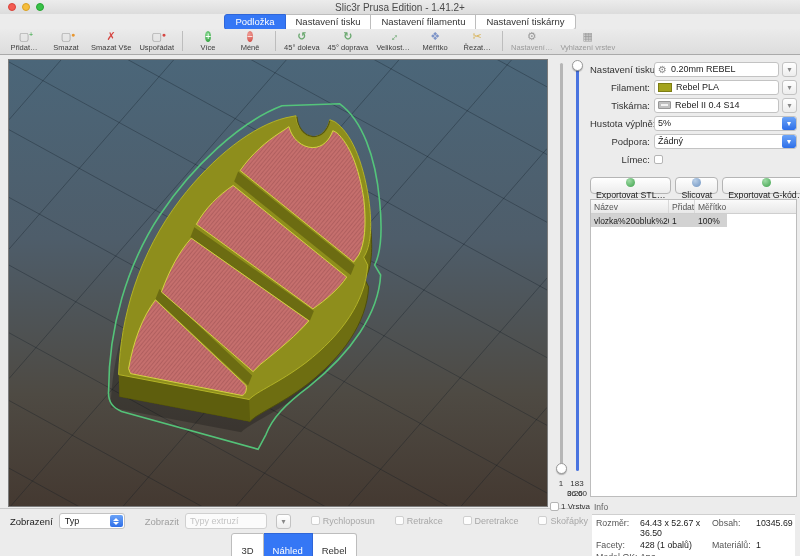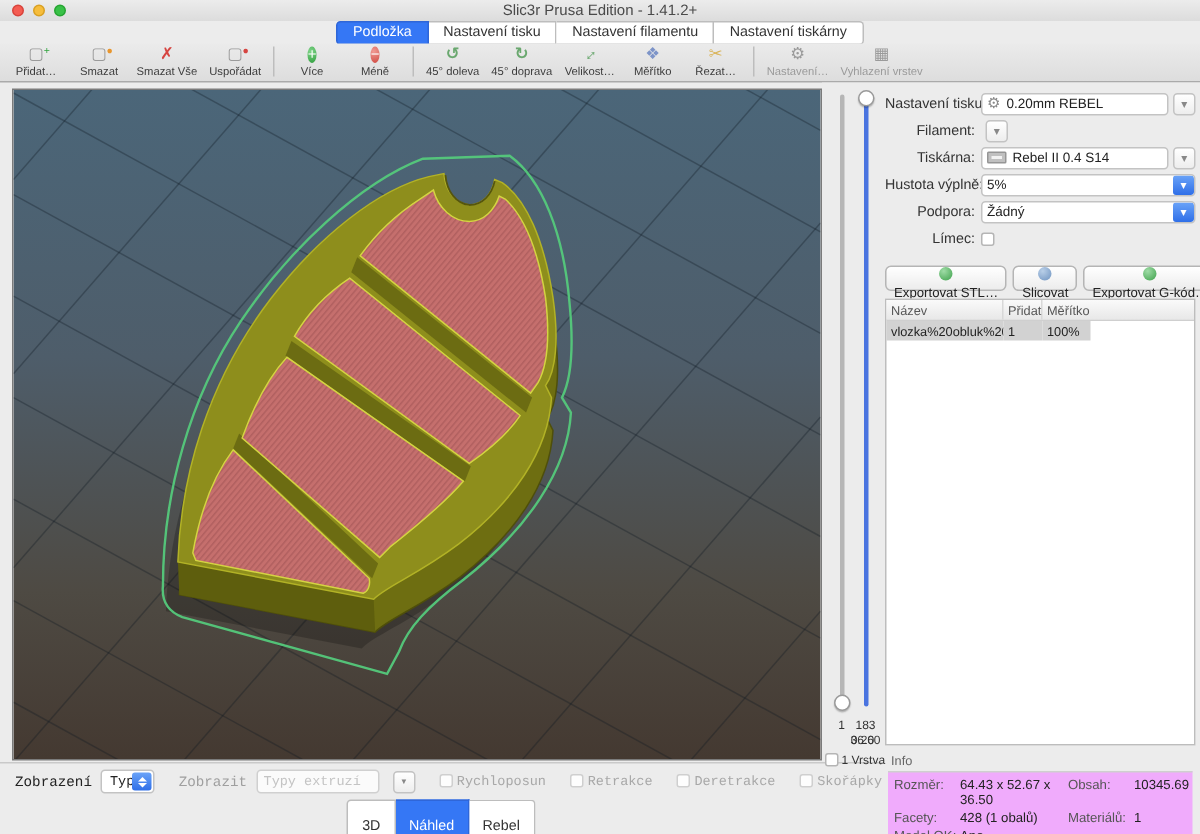--- a/index.html
+++ b/index.html
@@ -120,29 +120,29 @@
   .trow  { display:flex; height:13px; align-items:center; color:#222; }
   .trow.sel .c1,.trow.sel .c2,.trow.sel .c3 { background:#d2d2d2; }
   .c1 { width:78px; padding:0 3px; overflow:hidden; white-space:nowrap;
     text-overflow:ellipsis; height:100%; display:flex; align-items:center; }
   .c2 { width:26px; padding:0 3px; height:100%; display:flex; align-items:center; }
   .c3 { width:32px; padding:0 3px; height:100%; display:flex; align-items:center; }
   .thead .c1,.thead .c2 { border-right:1px solid #d8d8d8; }
 
   .infoblock { flex:0 0 auto; padding:3px 2px 0; }
   .infotitle { font-size:8.5px; color:#666; margin:2px 0 2px 2px; }
-  .infogrid { background:#f0abfc; border-top:1px solid #cfcfcf; padding:3px 4px;
+  .infogrid { background:#ffffff; border-top:1px solid #cfcfcf; padding:3px 4px;
     font-size:8.8px; display:grid; grid-template-columns:44px 72px 44px auto;
     row-gap:2px; color:#222; height:42px; }
   .ilabel { color:#555; }
 
   
   .bottombar { height:51px; background:#ececec; border-top:1px solid #c9c9c9;
     flex:0 0 auto; display:flex; flex-direction:column; }
-  .brow1 { height:24px; display:flex; align-items:center; padding-left:10px; gap:6px;font-family:Liberation Mono, monospace; }
+  .brow1 { height:24px; display:flex; align-items:center; padding-left:10px; gap:6px; }
   .blabel { font-size:9.5px; color:#222; }
   .blabel.dim { color:#9f9f9f; }
   .macselect { width:112px; height:16px; background:#fff; border:1px solid #c3c3c3;
     border-radius:3px; display:flex; align-items:center; font-size:9px; color:#222;
     padding-left:5px; position:relative; }
   .stepper { position:absolute; right:1px; top:1px; width:13px; height:12px;
     border-radius:2px; background:linear-gradient(#6aa3f8,#2f6fe8);
     display:flex; flex-direction:column; align-items:center; justify-content:center; }
   .arr-up { width:0; height:0; border-left:3px solid transparent;
     border-right:3px solid transparent; border-bottom:3px solid #fff; margin-bottom:1px; }
@@ -381,20 +381,24 @@
       <div class="srow">
         <span class="slabel">Nastavení tisku:</span>
         <div class="combo">
           <span class="gear">⚙</span>
           <span>0.20mm REBEL</span>
         </div>
         <span class="chevbtn">▾</span>
       </div>
       <div class="srow">
         <span class="slabel">Filament:</span>
+        <div class="combo">
+          <span class="swatch"></span>
+          <span>Rebel PLA</span>
+        </div>
         <span class="chevbtn">▾</span>
       </div>
       <div class="srow">
         <span class="slabel">Tiskárna:</span>
         <div class="combo">
           <span class="printer"></span>
           <span>Rebel II 0.4 S14</span>
         </div>
         <span class="chevbtn">▾</span>
       </div>

